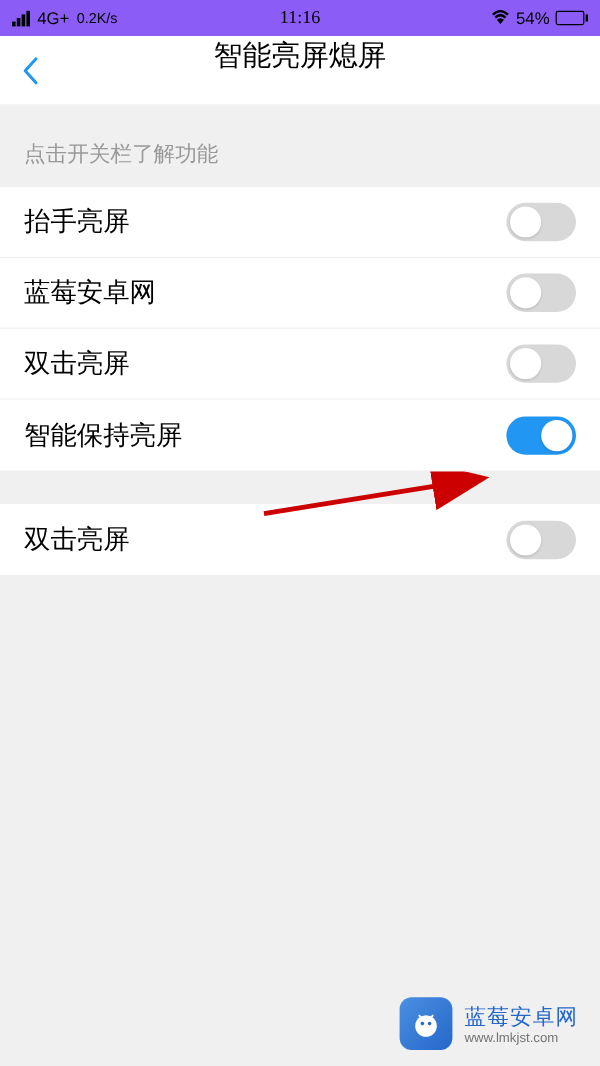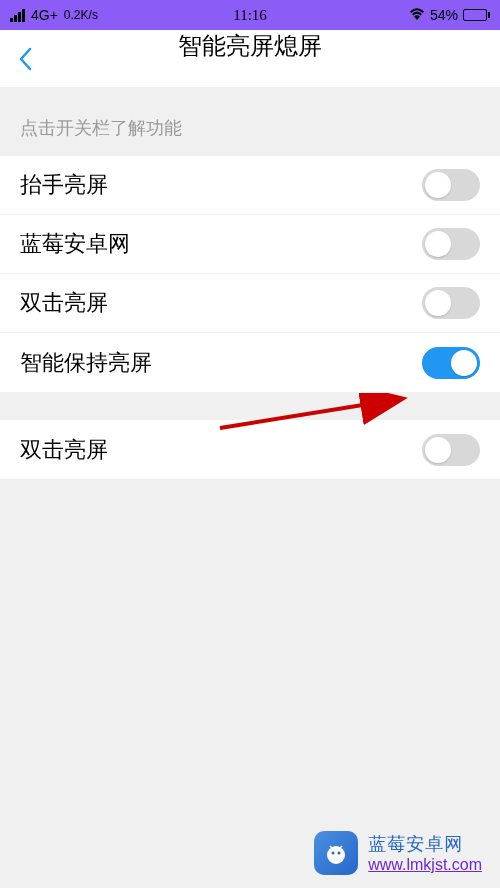--- a/index.html
+++ b/index.html
@@ -113,21 +113,21 @@
       width: 44px;
       height: 44px;
       background: linear-gradient(135deg, #4a90e2, #2567c9);
       border-radius: 10px;
       display: flex;
       align-items: center;
       justify-content: center;
     }
     .footer-text { display: flex; flex-direction: column; font-family: sans-serif; }
     .footer-title { font-size: 18px; color: #2567c9; font-weight: 500; letter-spacing: 1px; }
-    .footer-url { font-size: 16px; color: #6d28d9; text-decoration: underline; }
+    .footer-url { font-size: 11px; color: #737373; }
   </style>
 </head>
 <body>
 
 <div class="status-bar">
   <div class="status-left">
     <span class="signal">
       <span class="signal-bar" style="height:4px"></span>
       <span class="signal-bar" style="height:7px"></span>
       <span class="signal-bar" style="height:10px"></span>

